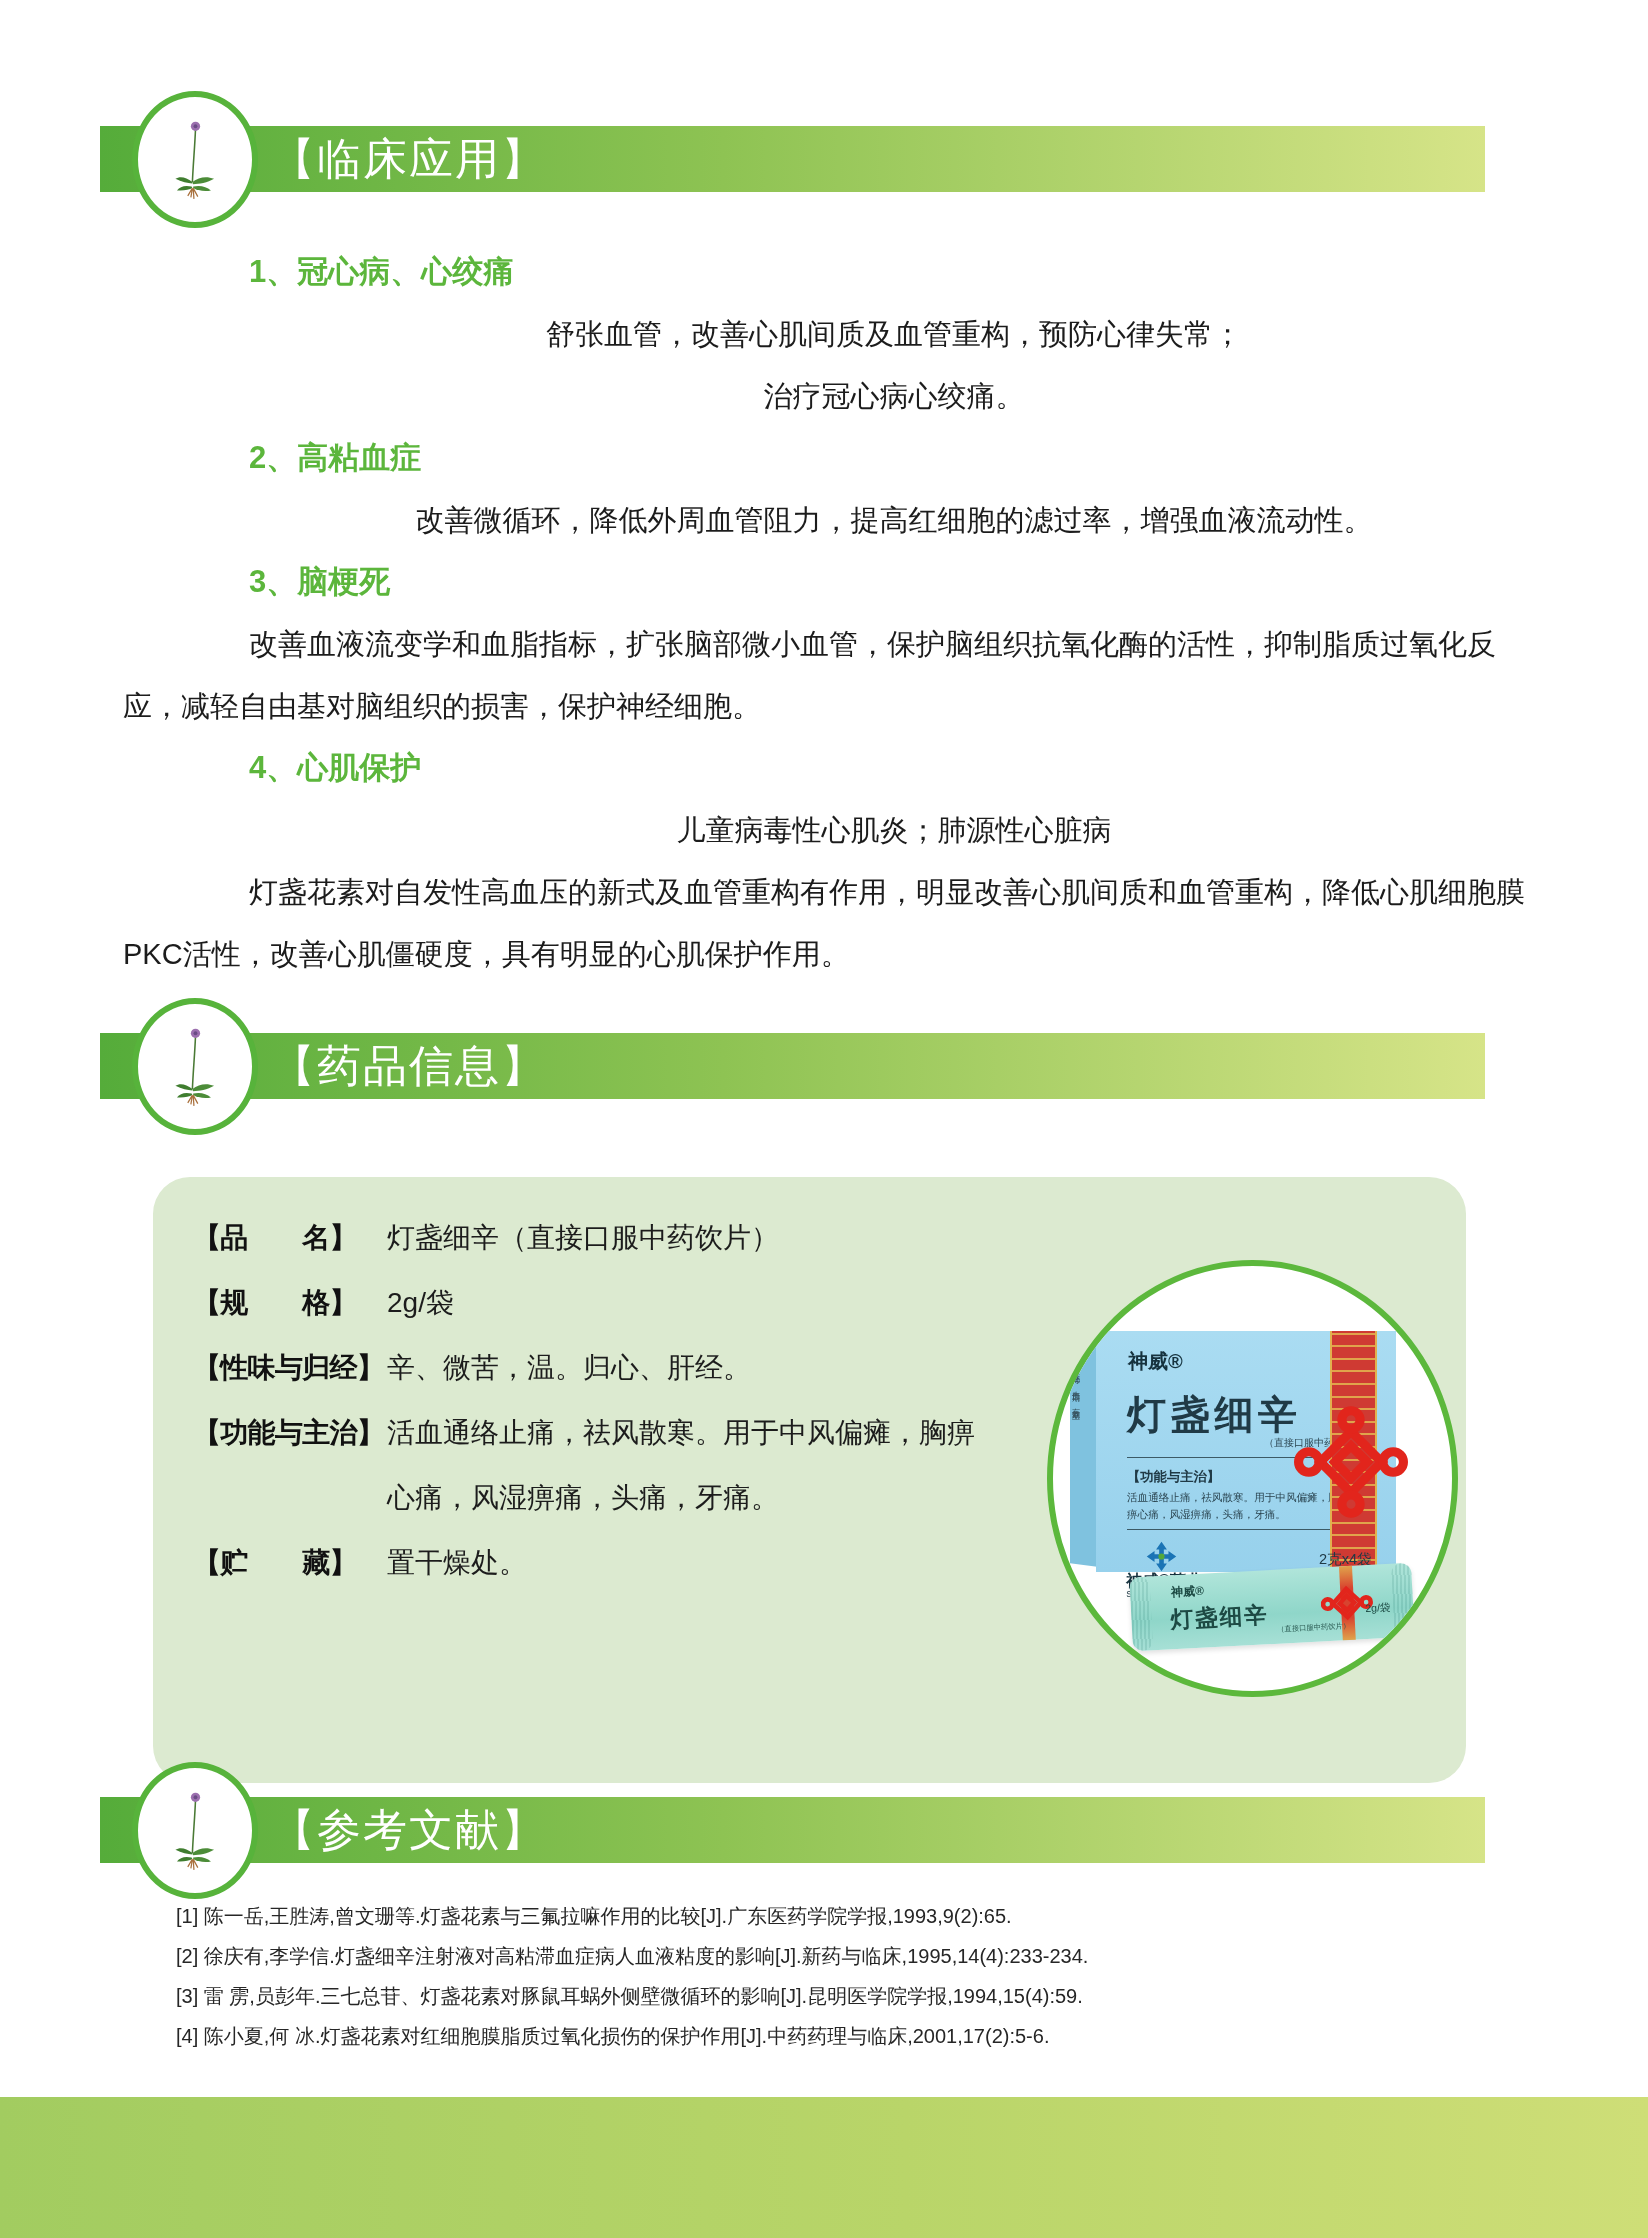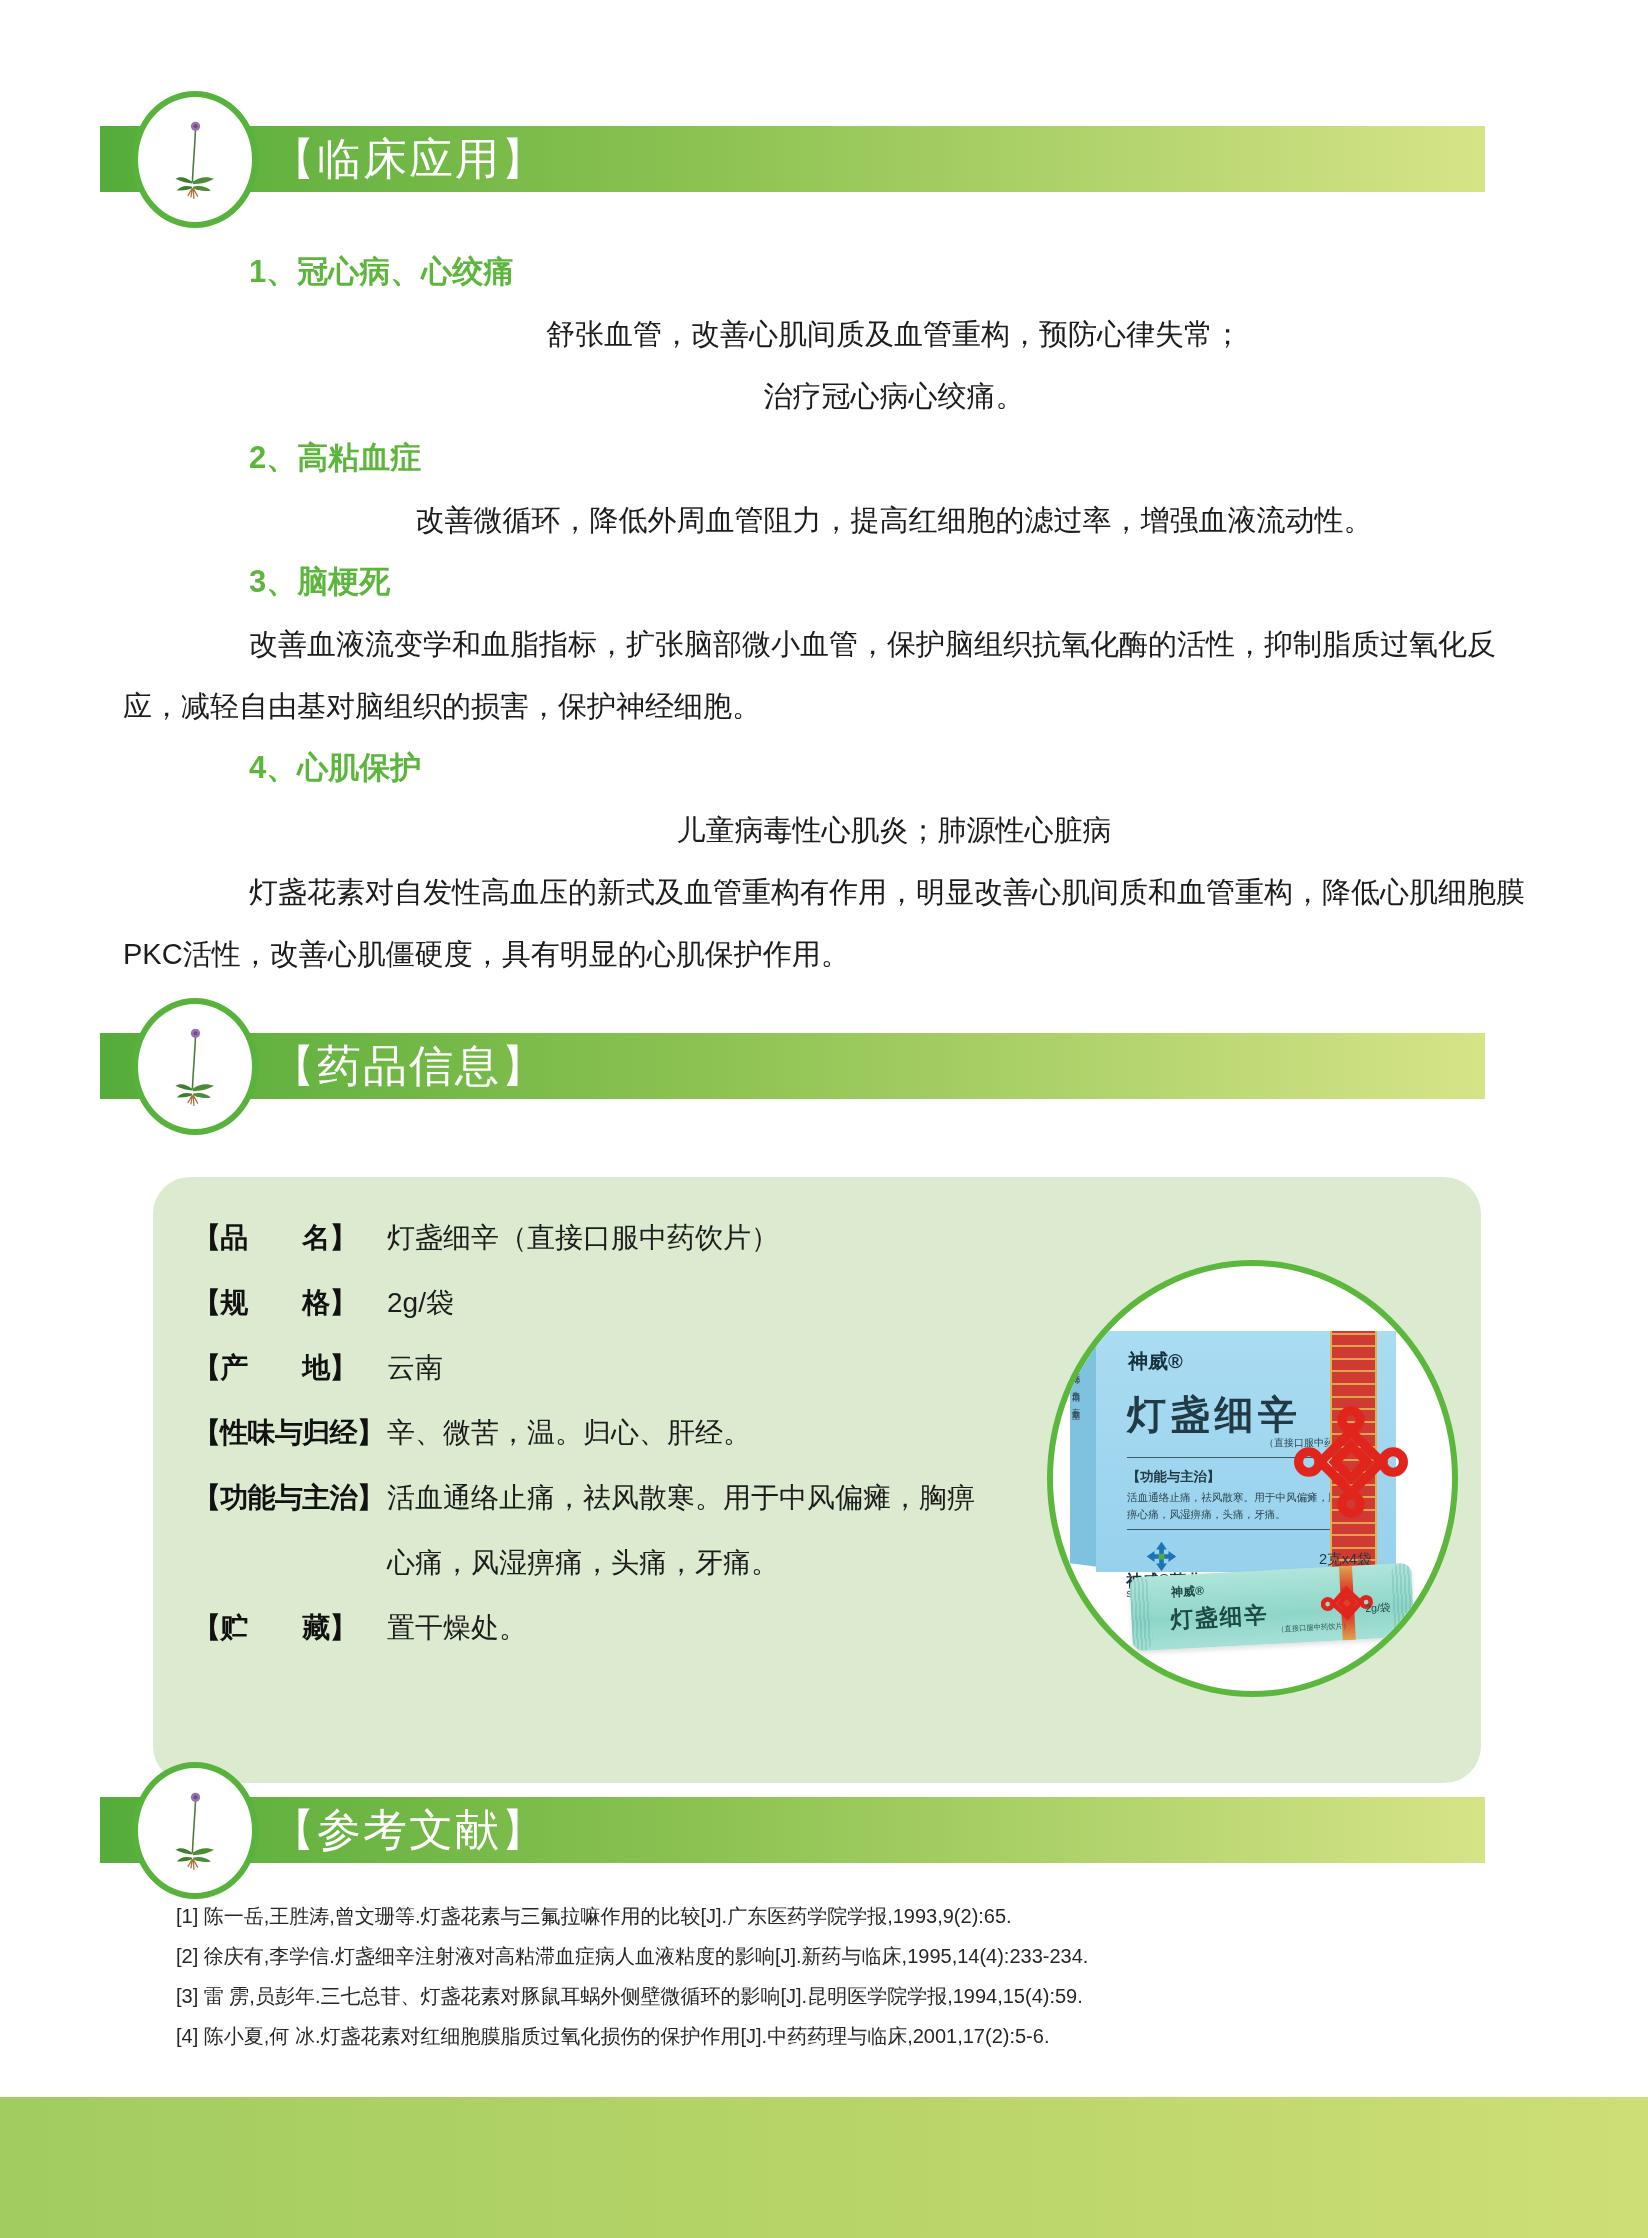--- a/index.html
+++ b/index.html
@@ -16,21 +16,21 @@
                 font-size:44px;font-weight:normal;color:#ffffff;letter-spacing:2px;}
 
   
   .clinical{position:absolute;left:123px;top:241px;width:1416px;}
   .c-head{margin-left:126px;line-height:62px;font-size:31px;font-weight:bold;color:#5cb63c;}
   .c-line{margin-left:126px;line-height:62px;font-size:29px;color:#1c1c1c;text-align:center;}
   .c-para{text-indent:126px;line-height:62px;font-size:29px;color:#1c1c1c;}
 
   
   .info-box{position:absolute;left:153px;top:1177px;width:1313px;height:606px;
-            background:#dcead0;border-radius:37px;padding-left:15px;}
+            background:#dcead0;border-radius:37px;}
   .info-rows{position:absolute;left:40px;top:31px;width:864px;}
   .irow{line-height:60px;white-space:nowrap;}
   .ilabel{display:inline-block;min-width:194px;font-size:28px;font-weight:bold;color:#111;
           letter-spacing:-0.7px;vertical-align:top;}
   .ivalue{font-size:28px;color:#1c1c1c;letter-spacing:0;}
 
   
   .product-circle{position:absolute;left:1047px;top:1260px;width:399px;height:425px;
                   background:#ffffff;border:6.6px solid #5cb83c;border-radius:50%;overflow:hidden;}
   .pk-side{position:absolute;left:17.3px;top:74px;width:26.6px;height:225px;background:#7fc2df;
@@ -132,23 +132,20 @@
 
   <div class="info-box">
     <div class="info-rows">
       <div class="irow">
         <span class="ilabel">【品　　名】</span><span class="ivalue">灯盏细辛（直接口服中药饮片）</span>
       </div>
       <div class="irow">
         <span class="ilabel">【规　　格】</span><span class="ivalue">2g/袋</span>
       </div>
       <div class="irow">
-        <span class="ilabel">【产　　地】</span><span class="ivalue">云南</span>
-      </div>
-      <div class="irow">
         <span class="ilabel">【性味与归经】</span><span class="ivalue">辛、微苦，温。归心、肝经。</span>
       </div>
       <div class="irow">
         <span class="ilabel">【功能与主治】</span><span class="ivalue">活血通络止痛，祛风散寒。用于中风偏瘫，胸痹</span>
       </div>
       <div class="irow">
         <span class="ilabel"></span><span class="ivalue">心痛，风湿痹痛，头痛，牙痛。</span>
       </div>
       <div class="irow">
         <span class="ilabel">【贮　　藏】</span><span class="ivalue">置干燥处。</span>

